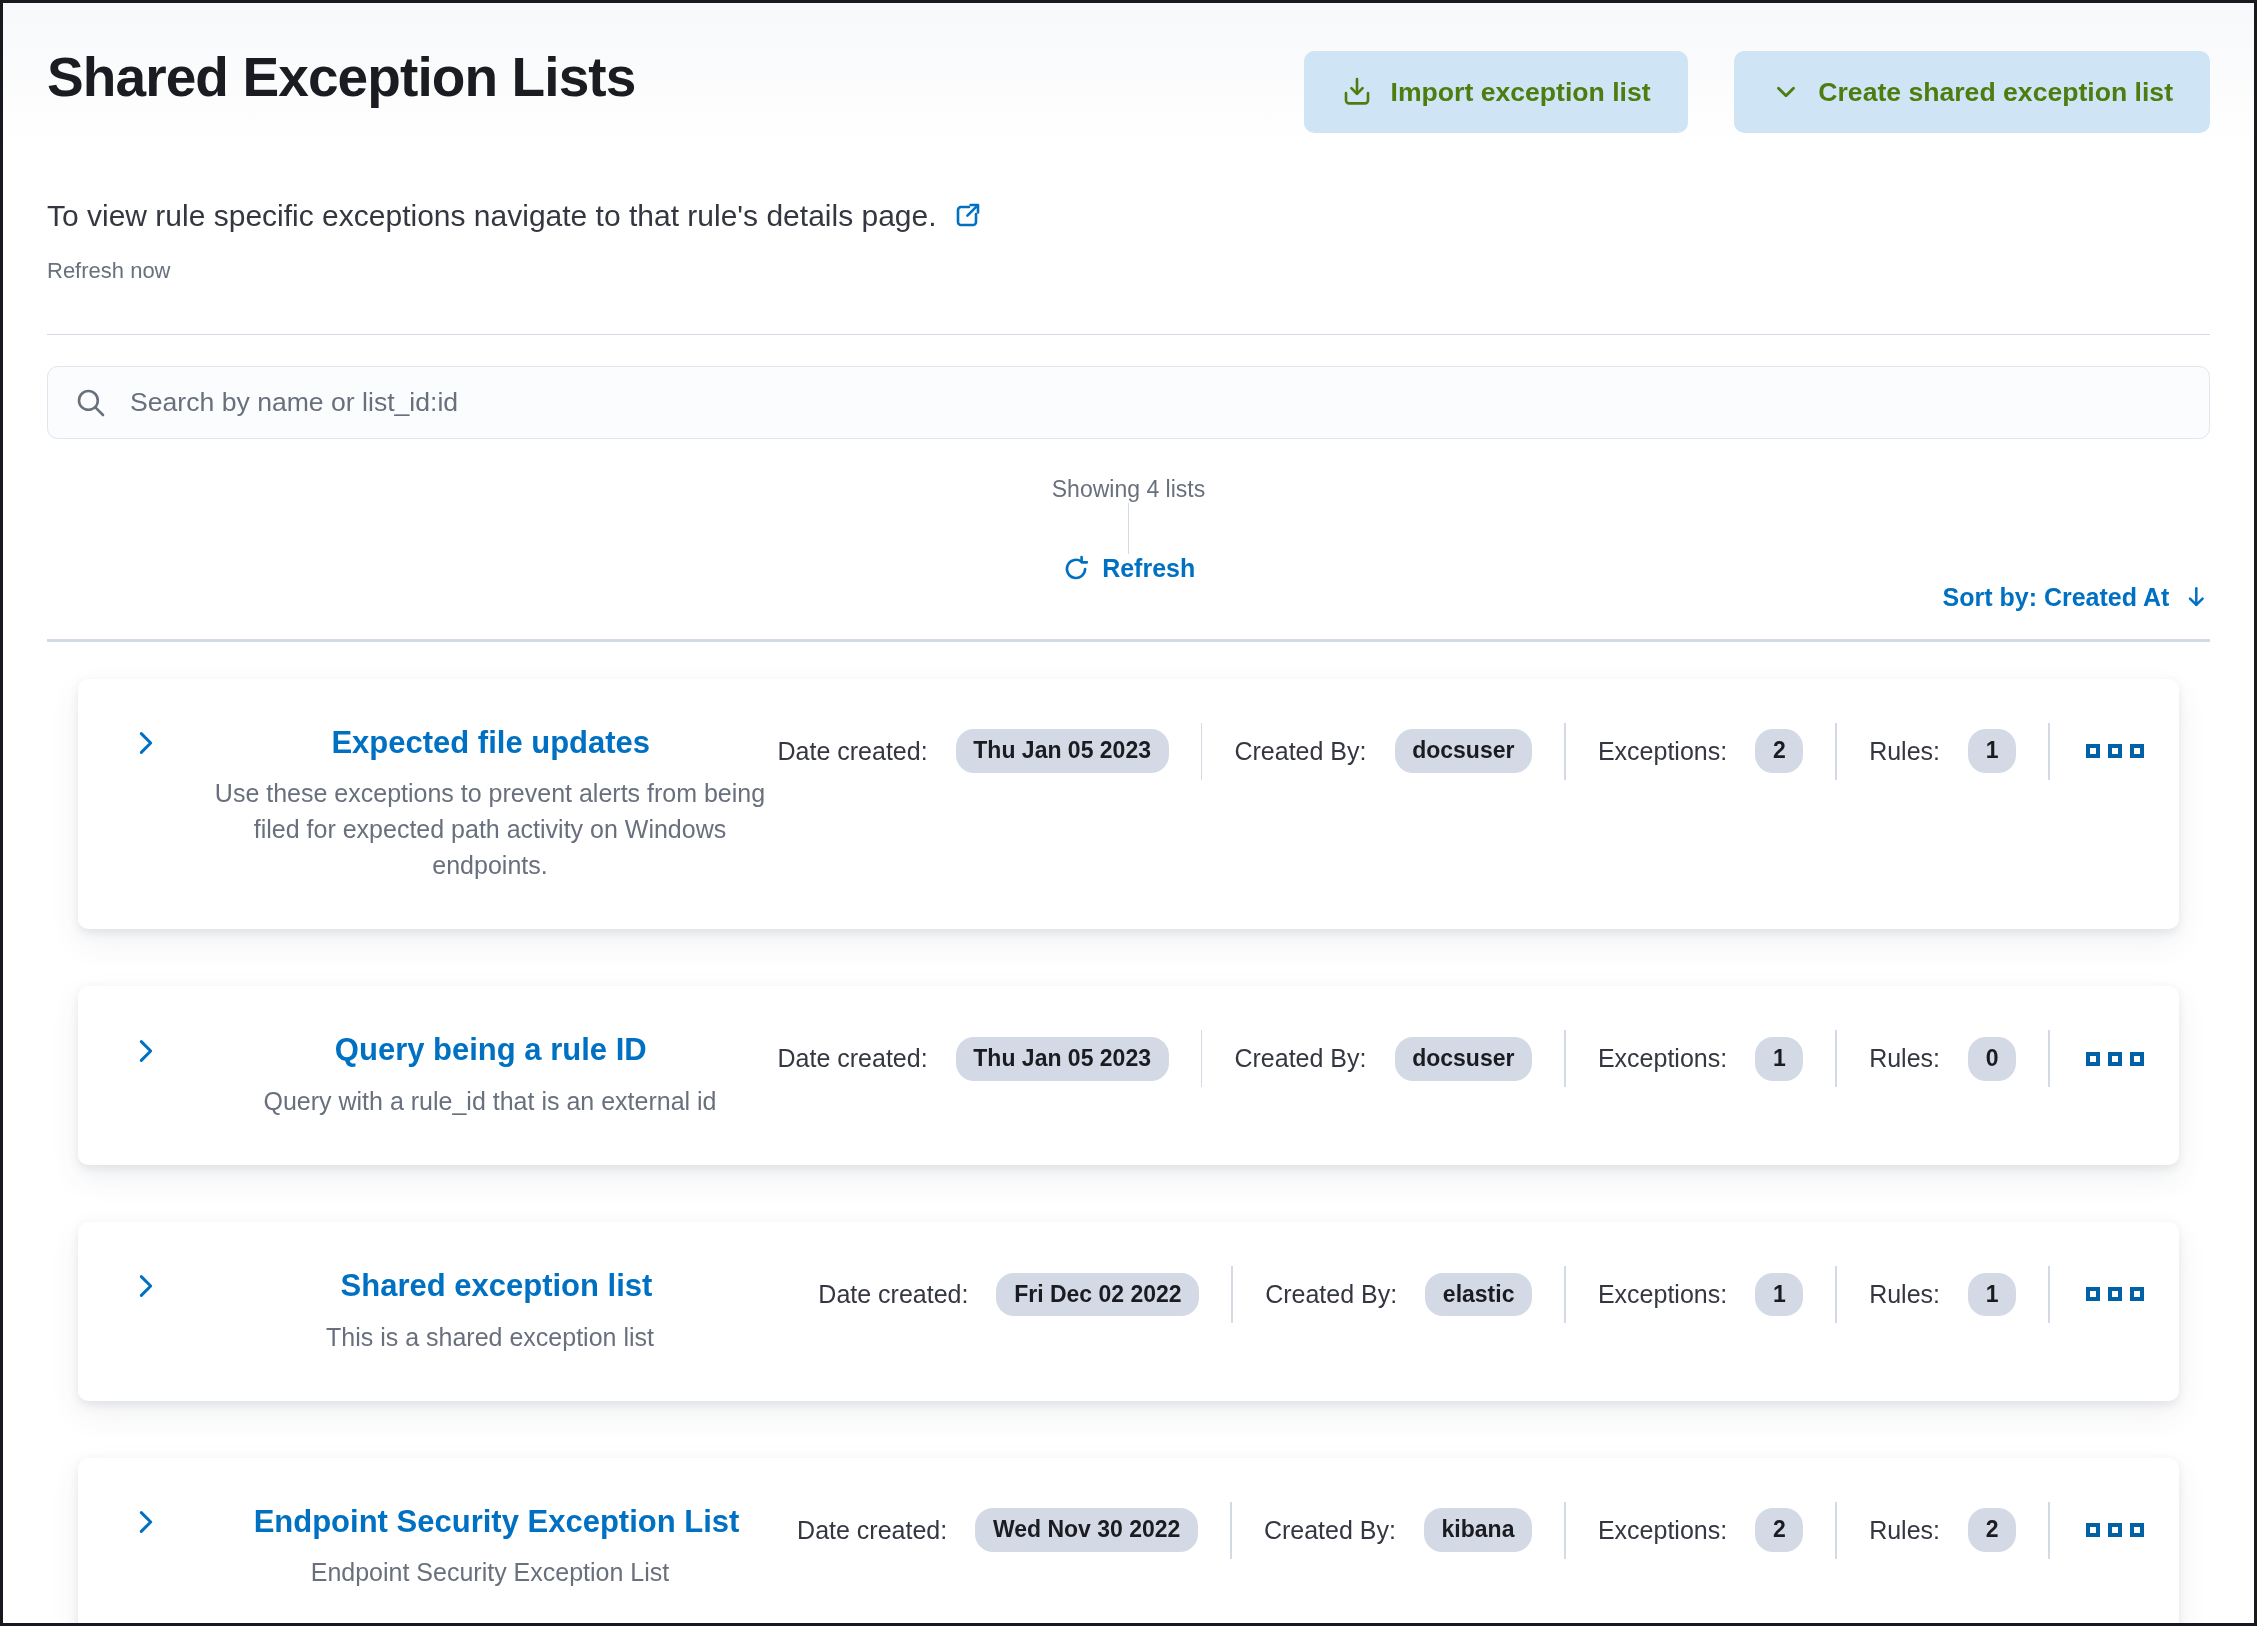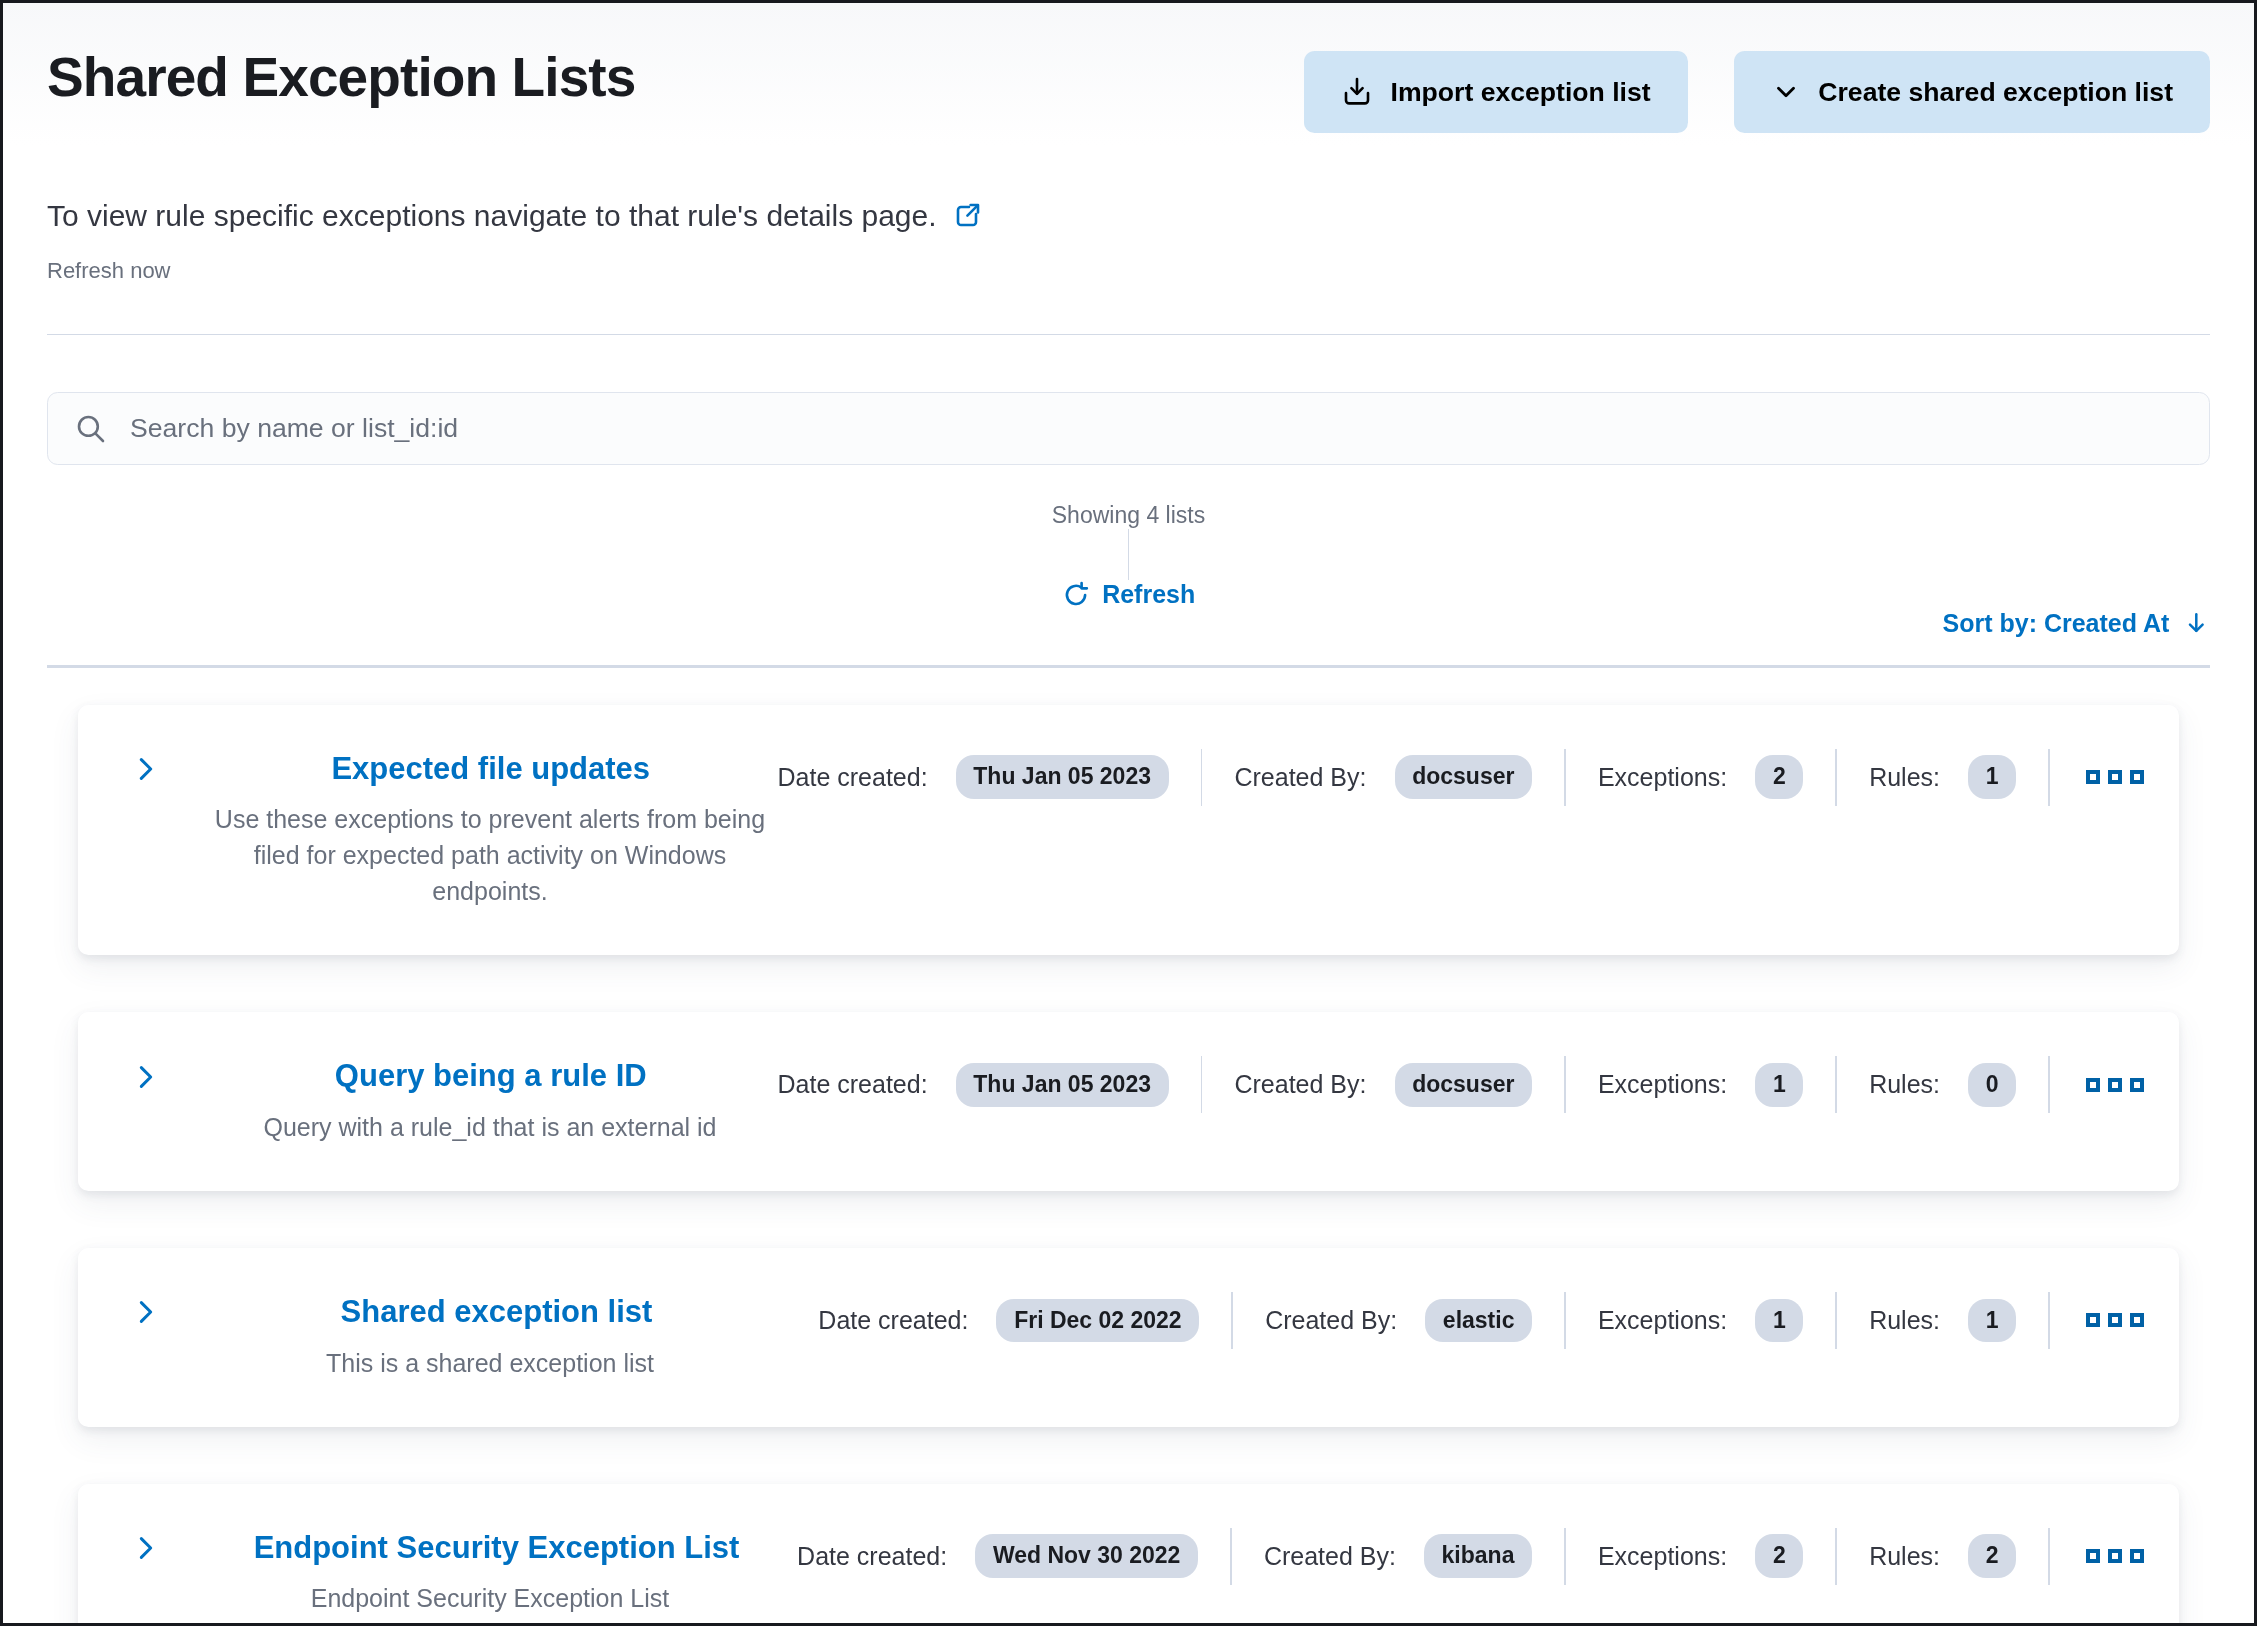--- a/index.html
+++ b/index.html
@@ -20,39 +20,39 @@
   
   .header-row { display: flex; align-items: flex-start; }
   h1.page-title {
     font-size: 55px; font-weight: 700; letter-spacing: -0.9px;
     color: #1a1c21; line-height: 1.2;
   }
   .header-buttons { margin-left: auto; display: flex; gap: 46px; padding-top: 7px; }
   .eui-btn {
     display: flex; align-items: center; gap: 17.7px;
     height: 82px; padding: 0 37px;
-    background: #cfe4f5; color: #000000;
+    background: #cfe4f5; color: #4d7c0f;
     border: none; border-radius: 10.6px;
     font-family: inherit; font-size: 26.6px; font-weight: 600;
     cursor: pointer; white-space: nowrap;
   }
   .eui-btn svg { flex: 0 0 auto; }
 
   .subtitle-row { margin-top: 66px; display: flex; align-items: center; gap: 14px; }
   .subtitle { font-size: 30px; color: #343741; }
   .updated { margin-top: 25px; font-size: 22px; color: #69707d; }
 
   hr.rule {
     border: none; border-top: 1.8px solid #d3dae6;
     margin-top: 50px;
   }
 
   
   .search-wrap {
-    margin-top: 57px; position: relative;
+    margin-top: 31px; position: relative;
   }
   .search-input {
     width: 100%; height: 73px;
     border: 1.8px solid #e0e5ee; border-radius: 10.6px;
     background: #fbfcfd;
     font-family: inherit; font-size: 26.6px; color: #343741;
     padding: 0 26.6px 0 82px; outline: none;
   }
   .search-input::placeholder { color: #69707d; }
   .search-icon {

